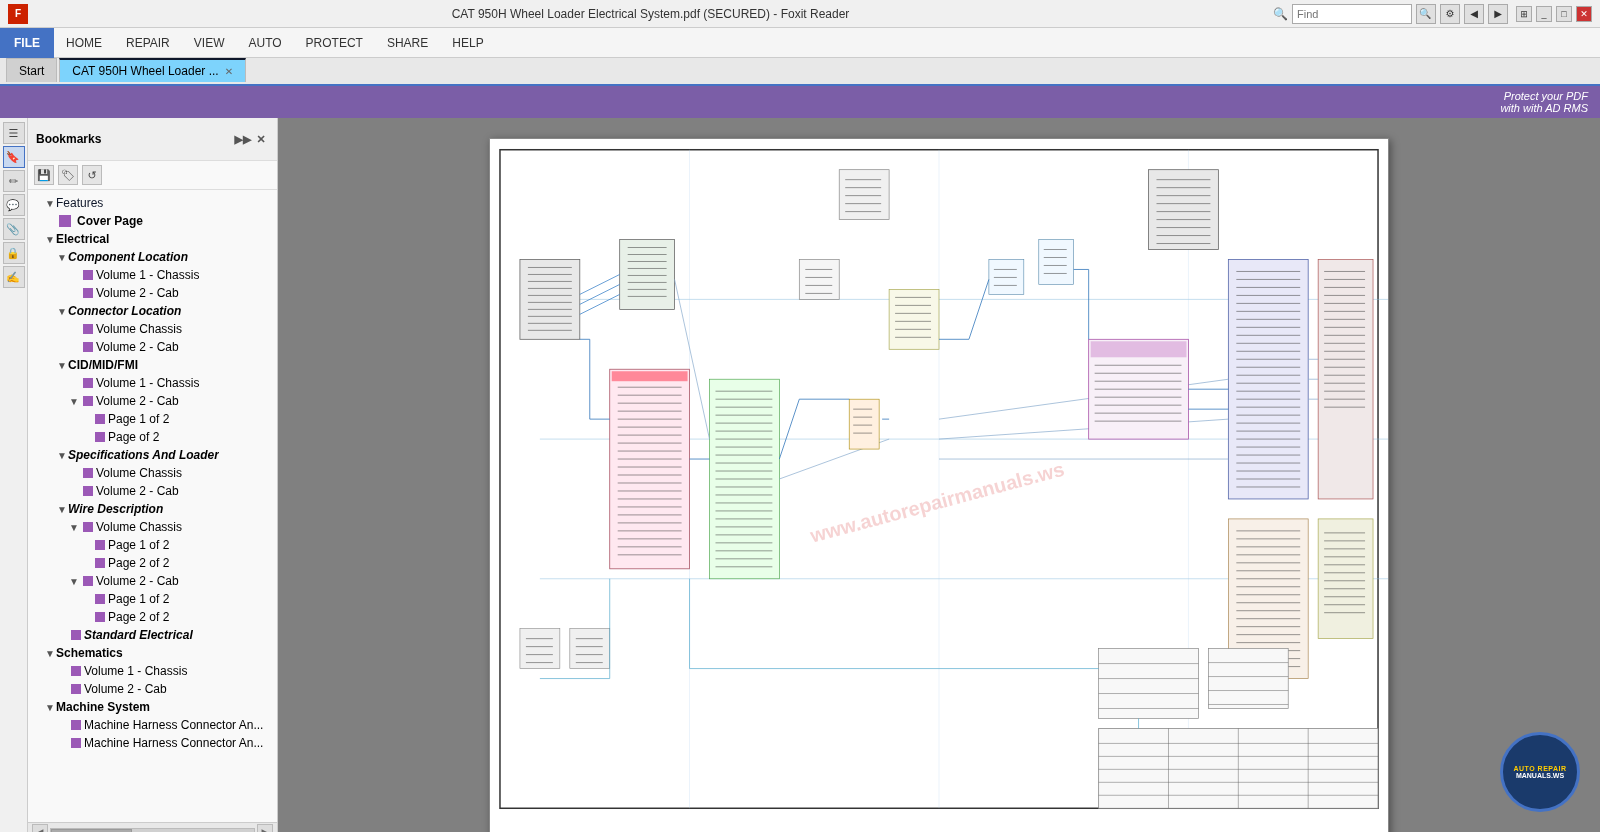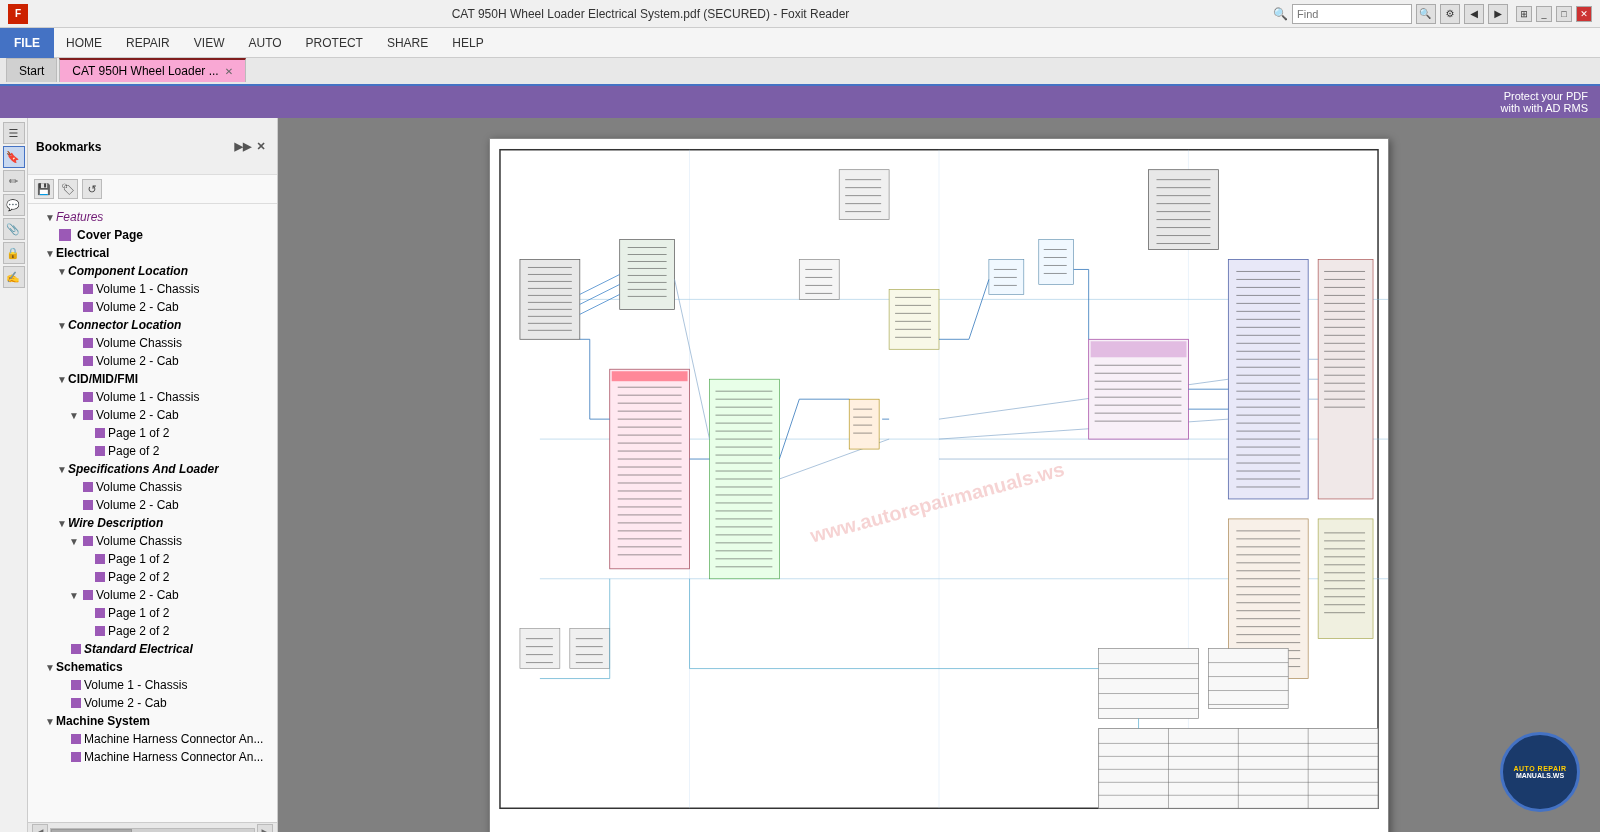--- a/index.html
+++ b/index.html
@@ -69,33 +69,34 @@
       padding: 4px 12px;
       font-size: 12px;
       background: #d0d0d0;
       border: 1px solid #bbb;
       border-bottom: none;
       cursor: pointer;
       margin-right: 2px;
       display: flex; align-items: center; gap: 6px;
       height: 24px;
     }
-    .tab.active { background: #f9a8d4; border-top: 2px solid #7f1d1d; }
+    .tab.active { background: #7dd3fc; border-top: 2px solid #0f172a; }
     .tab-close { font-size: 10px; color: #666; cursor: pointer; }
 
     
     #rms-banner {
       background: #7b5ea7;
       color: white;
       font-size: 11px;
       padding: 4px 12px;
       text-align: right;
       display: flex;
       justify-content: flex-end;
       align-items: center;
+      font-style: italic;
     }
     #rms-banner span { max-width: 200px; text-align: right; }
 
     
     #main-layout {
       display: flex;
       height: calc(832px - 28px - 30px - 28px - 24px);
     }
 
     
@@ -123,27 +124,27 @@
     
     #bookmarks-panel {
       width: 250px;
       background: #f9f9f9;
       border-right: 1px solid #ccc;
       display: flex;
       flex-direction: column;
       overflow: hidden;
     }
     #bookmarks-header {
-      padding: 20px 8px;
+      padding: 13px 8px;
       font-size: 12px;
       font-weight: bold;
       background: #efefef;
       border-bottom: 1px solid #ddd;
       display: flex;
-      align-items: flex-end;
+      align-items: center;
       justify-content: space-between;
     }
     #bookmarks-header .header-controls { display: flex; gap: 2px; }
     #bookmarks-header .bm-btn {
       font-size: 11px; cursor: pointer; color: #555;
       width: 16px; height: 16px;
       display: flex; align-items: center; justify-content: center;
     }
     #bookmarks-toolbar {
       display: flex;
@@ -187,21 +188,21 @@
       margin: 0 3px;
       flex-shrink: 0;
       display: flex; align-items: center; justify-content: center;
     }
     .tree-label {
       font-size: 12px;
       overflow: hidden;
       text-overflow: ellipsis;
     }
     .tree-label.bold { font-weight: bold; }
-    .tree-label.blue { color: #701a75; font-style: italic; }
+    .tree-label.blue { color: #0f172a; }
     .indent1 { padding-left: 16px; }
     .indent2 { padding-left: 28px; }
     .indent3 { padding-left: 40px; }
     .indent4 { padding-left: 52px; }
 
     
     #pdf-viewer {
       flex: 1;
       background: #808080;
       display: flex;

